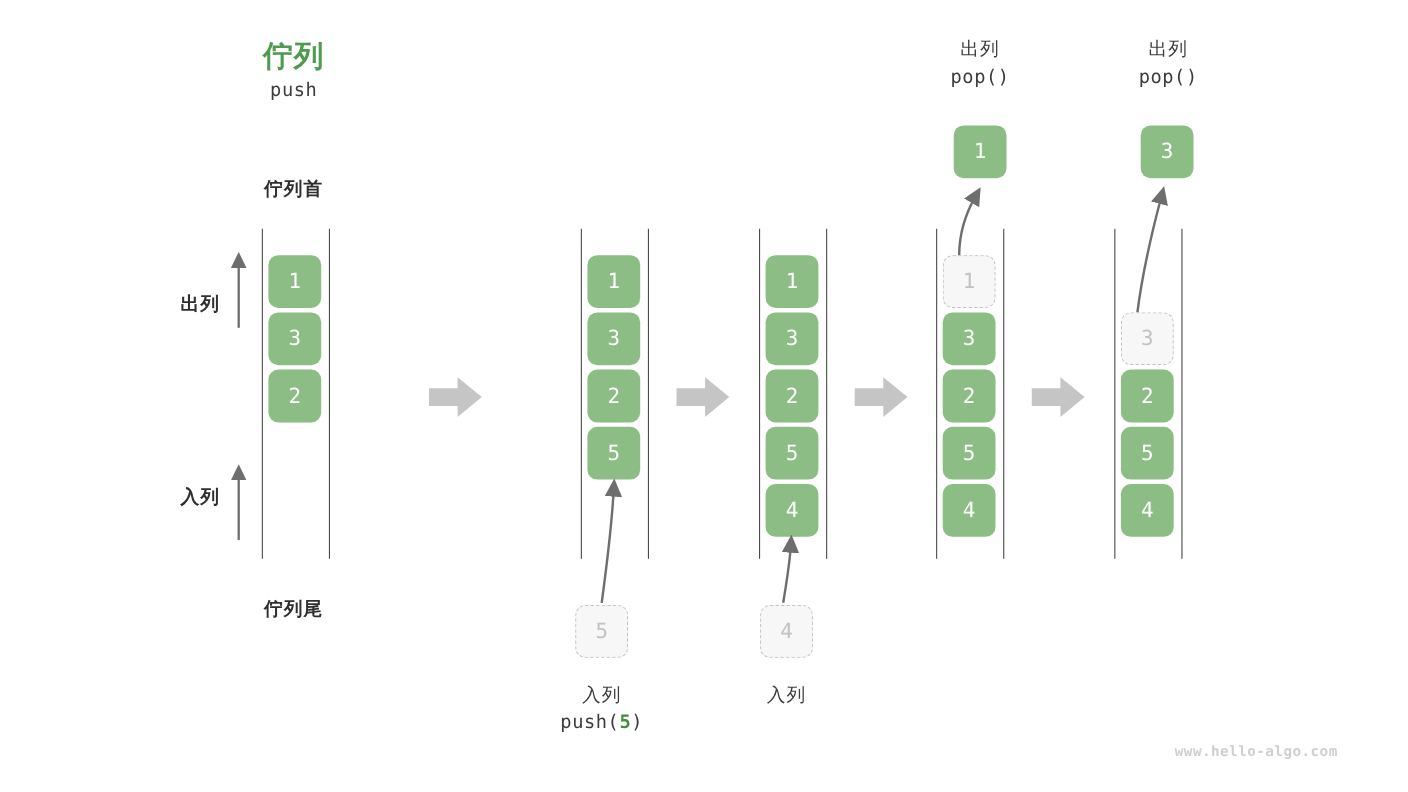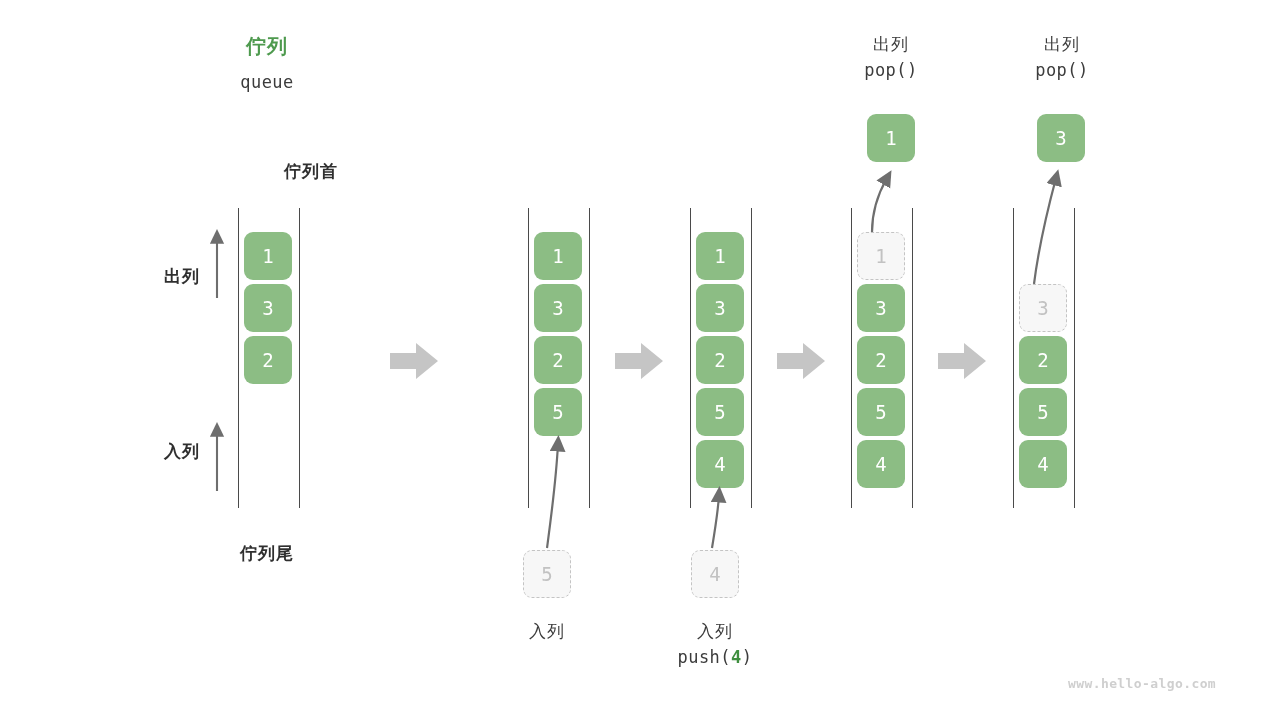--- a/index.html
+++ b/index.html
@@ -12,21 +12,21 @@
     height: 720px;
     position: relative;
     overflow: hidden;
     font-family: "Liberation Sans", "DejaVu Sans", sans-serif;
     color: #3c3c3c;
   }
   .abs { position: absolute; }
 
   
   .title-cn {
-    font-size: 20px;
+    font-size: 27px;
     font-weight: bold;
     color: #4e9a4e;
     text-align: center;
     letter-spacing: 1px;
   }
   .title-en {
     font-family: "DejaVu Sans Mono", "Liberation Mono", monospace;
     font-size: 17px;
     color: #3c3c3c;
     text-align: center;
@@ -103,23 +103,23 @@
     color: #cfcfcf;
     letter-spacing: 0.4px;
   }
 
   svg { overflow: visible; }
 </style>
 </head>
 <body>
 
 <div class="abs title-cn" style="left:196px; top:33px; width:142px;">佇列</div>
-<div class="abs title-en" style="left:196px; top:72px; width:142px;">queue</div>
-
-<div class="abs edge-label" style="left:196px; top:160px; width:142px;text-align:right;">佇列首</div>
+<div class="abs title-en" style="left:196px; top:72px; width:142px;">push</div>
+
+<div class="abs edge-label" style="left:196px; top:160px; width:142px;">佇列首</div>
 <div class="abs edge-label" style="left:196px; top:542px; width:142px;font-family:Liberation Serif, serif;">佇列尾</div>
 
 <div class="abs dir-label" style="left:118px; top:265px; width:82px;">出列</div>
 <svg class="abs" style="left:206px; top:228px;" width="24" height="76" viewBox="0 0 24 76">
   <defs>
     <marker id="mk-dir-1" markerWidth="7" markerHeight="7" refX="3.2" refY="3.4" orient="auto">
       <path d="M0,0 L7,3.4 L0,6.8 z" fill="#6e6e6e"></path>
     </marker>
   </defs>
   <line x1="11" y1="70" x2="11" y2="9" stroke="#6e6e6e" stroke-width="2.1" marker-end="url(#mk-dir-1)"></line>
@@ -158,20 +158,21 @@
   <defs>
     <marker id="mk-push-1" markerWidth="7.5" markerHeight="7.5" refX="3.4" refY="3.6" orient="auto">
       <path d="M0,0 L7.5,3.6 L0,7.2 z" fill="#6e6e6e"></path>
     </marker>
   </defs>
   <path d="M27,118 C31,88 36,52 38,14" fill="none" stroke="#6e6e6e" stroke-width="2.2" marker-end="url(#mk-push-1)"></path>
 </svg>
 
 <div class="abs op-caption" style="left:468px; top:620px; width:158px;">
   <div class="op-cn">入列</div>
+  <div class="op-code"><span>push(</span><span class="arg">5</span><span>)</span></div>
 </div>
 
 <svg class="abs" style="left:615px; top:341px;" width="50" height="40" viewBox="0 0 50 40">
   <path d="M0,12 L26,12 L26,2 L48,20 L26,38 L26,28 L0,28 z" fill="#c5c5c5"></path>
 </svg>
 
 <div class="abs rail" style="left:690px; top:208px; height:300px;"></div>
 <div class="abs rail" style="left:751px; top:208px; height:300px;"></div>
 <div class="abs cell" style="left:696px; top:232px;">1</div>
 <div class="abs cell" style="left:696px; top:284px;">3</div>
@@ -185,21 +186,20 @@
   <defs>
     <marker id="mk-push-2" markerWidth="7.5" markerHeight="7.5" refX="3.4" refY="3.6" orient="auto">
       <path d="M0,0 L7.5,3.6 L0,7.2 z" fill="#6e6e6e"></path>
     </marker>
   </defs>
   <path d="M24,66 C27,48 30,30 31,13" fill="none" stroke="#6e6e6e" stroke-width="2.2" marker-end="url(#mk-push-2)"></path>
 </svg>
 
 <div class="abs op-caption" style="left:636px; top:620px; width:158px;">
   <div class="op-cn">入列</div>
-  <div class="op-code"><span>push(</span><span class="arg">4</span><span>)</span></div>
 </div>
 
 <svg class="abs" style="left:777px; top:341px;" width="50" height="40" viewBox="0 0 50 40">
   <path d="M0,12 L26,12 L26,2 L48,20 L26,38 L26,28 L0,28 z" fill="#c5c5c5"></path>
 </svg>
 
 <div class="abs op-caption" style="left:812px; top:33px; width:158px;">
   <div class="op-cn">出列</div>
   <div class="op-code"><span>pop(</span><span class="arg"></span><span>)</span></div>
 </div>

